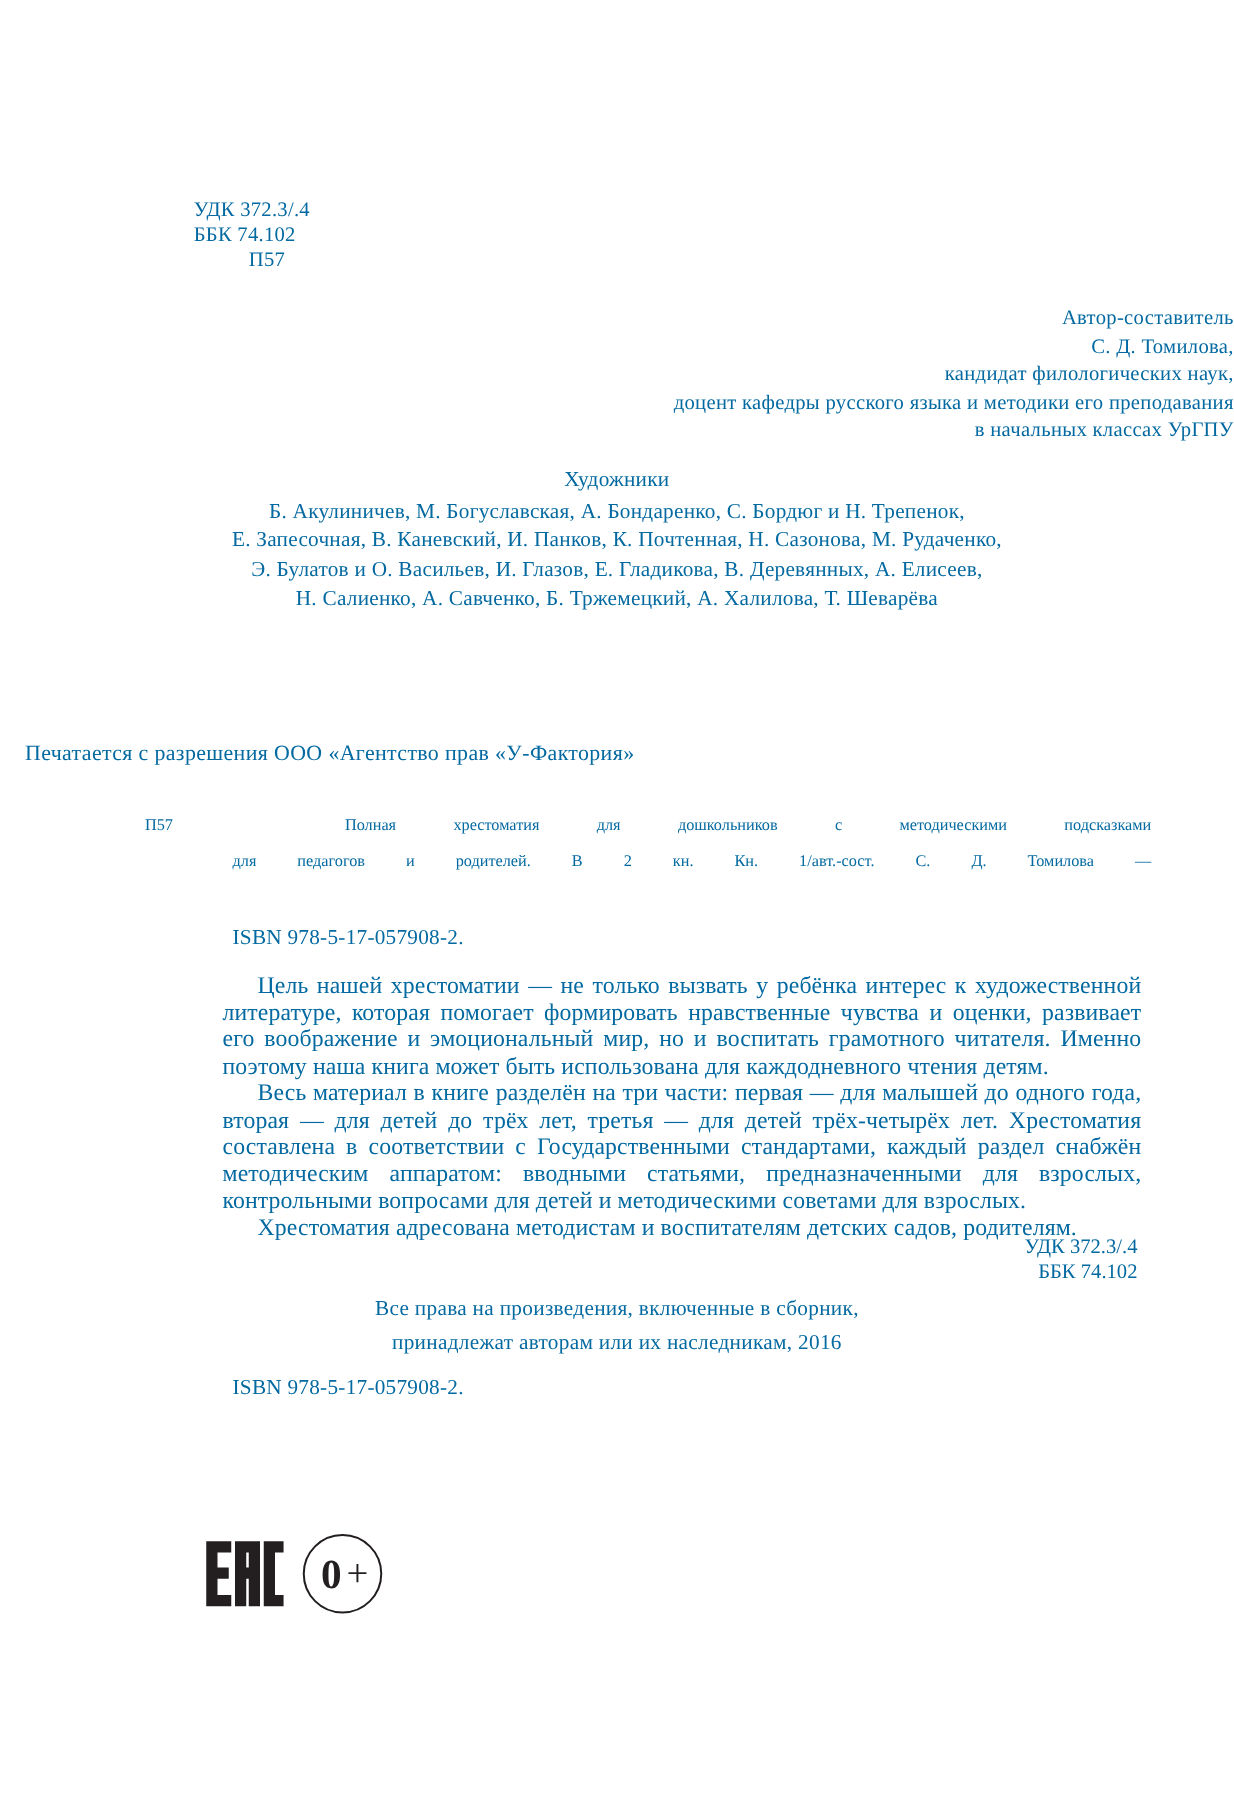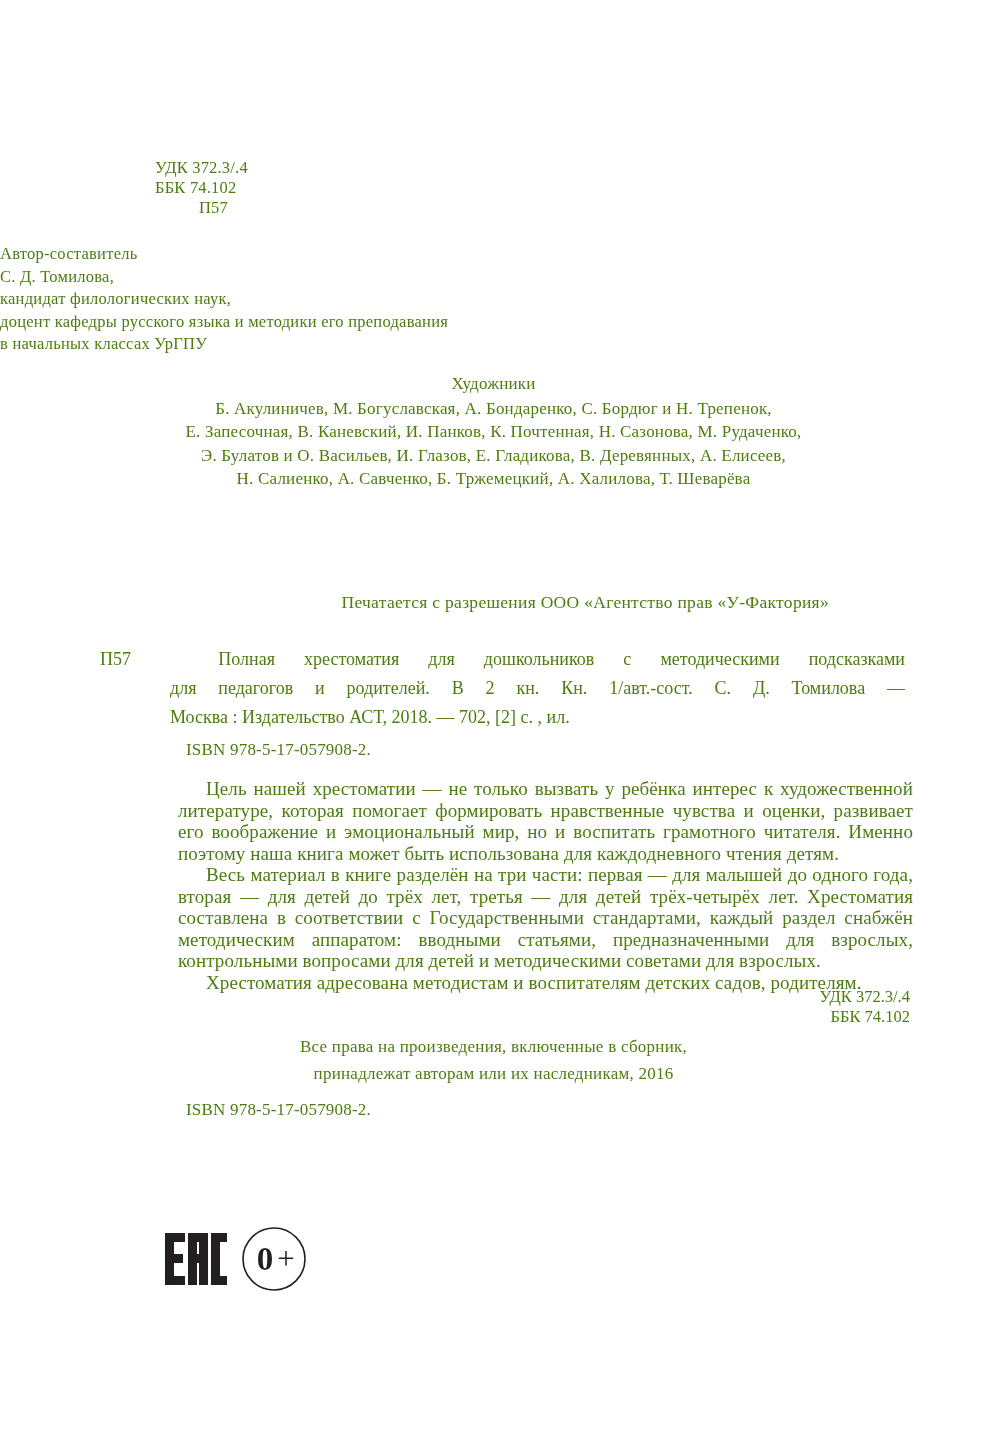--- a/index.html
+++ b/index.html
@@ -6,21 +6,21 @@
   html, body {
     margin: 0;
     padding: 0;
     background: #ffffff;
   }
   .page {
     position: relative;
     width: 987px;
     height: 1447px;
     background: #ffffff;
-    color: #4d7c0f;
+    color: #0369a1;
     font-family: "Liberation Serif", "DejaVu Serif", serif;
     overflow: hidden;
   }
 
   
   .udk-block {
     position: absolute;
     left: 155px;
     top: 158px;
     font-size: 16.5px;
@@ -30,21 +30,21 @@
   }
   .udk-block .code-line { display: block; }
   .udk-block .code-line.indent { padding-left: 44px; }
 
   
   .credits {
     position: absolute;
     left: 0;
     top: 243px;
     width: 987px;
-    text-align: left;
+    text-align: right;
     font-size: 16.5px;
     line-height: 22.5px;
     letter-spacing: 0.25px;
   }
   .credits .line { display: block; white-space: nowrap; }
 
   .artists {
     position: absolute;
     left: 0;
     top: 372px;
@@ -56,33 +56,34 @@
   }
   .artists .heading { display: block; margin-bottom: 1px; }
   .artists .line { display: block; white-space: nowrap; }
 
   
   .permission {
     position: absolute;
     left: 0;
     top: 592px;
     width: 829px;
-    text-align: right;
+    text-align: left;
     font-size: 17.5px;
     letter-spacing: 0.3px;
     white-space: nowrap;
+    padding-left: 20px;
   }
 
   
   .biblio {
     position: absolute;
-    left: 100px;
+    left: 116px;
     top: 645px;
     width: 805px;
-    font-size: 18px;
+    font-size: 13px;
     line-height: 29px;
   }
   .biblio .rec-line {
     display: block;
     text-align: justify;
     text-align-last: justify;
     white-space: nowrap;
   }
   .biblio .rec-line.last {
     text-align-last: left;
@@ -186,21 +187,20 @@
     <span class="line">Е. Запесочная, В. Каневский, И. Панков, К. Почтенная, Н. Сазонова, М. Рудаченко,</span>
     <span class="line">Э. Булатов и О. Васильев, И. Глазов, Е. Гладикова, В. Деревянных, А. Елисеев,</span>
     <span class="line">Н. Салиенко, А. Савченко, Б. Тржемецкий, А. Халилова, Т. Шеварёва</span>
   </div>
 
   <div class="permission">Печатается с разрешения ООО «Агентство прав «У-Фактория»</div>
 
   <div class="biblio">
     <span class="rec-line"><span class="sigil">П57</span>&nbsp;&nbsp;&nbsp;<span>Полная хрестоматия для дошкольников с методическими подсказками</span></span>
     <span class="rec-line indent">для педагогов и родителей. В 2 кн. Кн. 1/авт.-сост. С. Д. Томилова —</span>
-    <span class="rec-line indent last">Москва : Издательство АСТ, 2018. — 702, [2] с. , ил.</span>
   </div>
 
   <div class="isbn-one">ISBN 978-5-17-057908-2.</div>
 
   <div class="annotation">
     <p>Цель нашей хрестоматии — не только вызвать у ребёнка интерес к художественной литературе, которая помогает формировать нравственные чувства и оценки, развивает его воображение и эмоциональный мир, но и воспитать грамотного читателя. Именно поэтому наша книга может быть использована для каждодневного чтения детям.</p>
     <p>Весь материал в книге разделён на три части: первая — для малышей до одного года, вторая — для детей до трёх лет, третья — для детей трёх-четырёх лет. Хрестоматия составлена в соответствии с Государственными стандартами, каждый раздел снабжён методическим аппаратом: вводными статьями, предназначенными для взрослых, контрольными вопросами для детей и методическими советами для взрослых.</p>
     <p>Хрестоматия адресована методистам и воспитателям детских садов, родителям.</p>
   </div>
 

